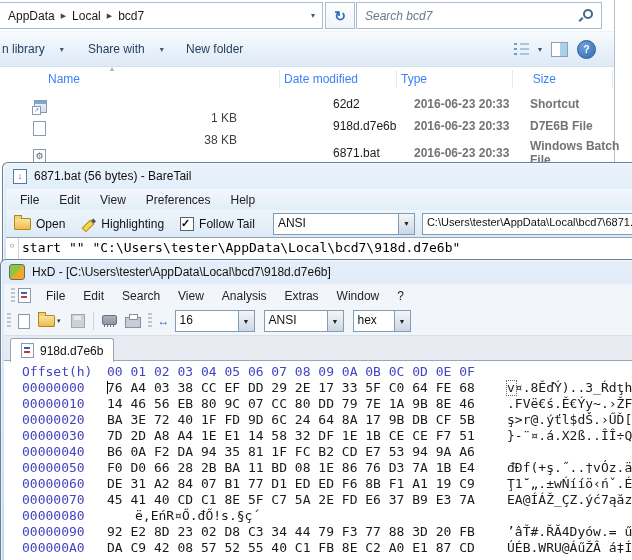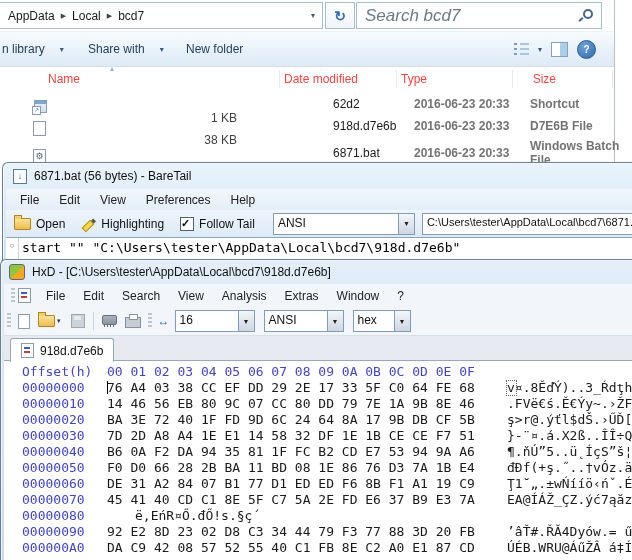--- a/index.html
+++ b/index.html
@@ -15,21 +15,21 @@
             border:1px solid #a9bdd2;border-left:none;display:flex;align-items:center;}
   .crumb{font-size:12px;color:#1a1a1a;padding:0 4px;}
   .crumb:first-child{padding-left:8px;}
   .crumb-sep{font-size:7px;color:#444;padding:0 2px;}
   .addr-drop{margin-left:auto;padding-right:7px;font-size:8px;color:#4a5a6a;}
   .refresh-btn{position:absolute;left:325px;top:2px;width:28px;height:25px;border:1px solid #a9bdd2;
             background:linear-gradient(#fefefe,#f0f5fa);display:flex;align-items:center;justify-content:center;}
   .refresh-glyph{font-size:14px;color:#2f6db8;font-weight:bold;}
   .search-box{position:absolute;left:356px;top:2px;width:244px;height:25px;border:1px solid #a9bdd2;
             background:#fff;display:flex;align-items:center;}
-  .search-ph{font-size:17px;font-style:italic;color:#6d7887;padding-left:8px;flex:1;}
+  .search-ph{font-size:12px;font-style:italic;color:#6d7887;padding-left:8px;flex:1;}
   .icon-search{position:relative;width:15px;height:15px;margin-right:8px;}
   .icon-search::before{content:"";position:absolute;top:1px;left:5px;width:6px;height:6px;
             border:2px solid #44658c;border-radius:50%;}
   .icon-search::after{content:"";position:absolute;left:2px;top:9px;width:2px;height:5px;
             background:#44658c;transform:rotate(45deg);}
   .exp-toolbar{position:absolute;top:31px;left:0;right:0;height:34px;
             background:linear-gradient(#f9fcfe,#eaf2fa 45%,#dfeaf7);
             border-top:1px solid #ecf2f9;border-bottom:1px solid #d4dfec;}
   .tb-item{position:absolute;top:0;height:100%;display:flex;align-items:center;gap:15px;
             font-size:12px;color:#1e3c5c;}
@@ -42,21 +42,21 @@
       linear-gradient(#7d9ab8,#7d9ab8) 0 10px/3px 2px no-repeat,
       linear-gradient(#a8c4de,#a8c4de) 6px 0/9px 2px no-repeat,
       linear-gradient(#a8c4de,#a8c4de) 6px 5px/9px 2px no-repeat,
       linear-gradient(#a8c4de,#a8c4de) 6px 10px/9px 2px no-repeat;}
   .icon-preview{width:15px;height:13px;border:1px solid #8aa0b8;background:linear-gradient(to right,#fff 0 55%,#abd0ec 55%);}
   .icon-help{width:17px;height:17px;border-radius:50%;background:radial-gradient(circle at 35% 30%,#6fa0d8,#2f6bb0);
             color:#fff;font-size:10px;font-weight:bold;display:flex;align-items:center;justify-content:center;
             border:1px solid #2a5a96;}
   .sort-arrow{position:absolute;top:64px;left:110px;font-size:8px;color:#90b8dc;}
   .exp-headers{position:absolute;top:66px;left:0;width:613px;height:26px;display:grid;
-            grid-template-columns:280px 117px 116px 100px;align-items:center;font-size:12px;color:#ef4444;}
+            grid-template-columns:280px 117px 116px 100px;align-items:center;font-size:12px;color:#3b82f6;}
   .exp-headers>div{padding-left:4px;border-right:1px solid #e4eaf2;height:18px;line-height:18px;}
   .exp-headers .h-name{padding-left:48px;}
   .exp-headers .h-size{text-align:right;padding-right:56px;}
   .exp-files{position:absolute;top:97px;left:13px;width:613px;}
   .file-row{height:21px;display:grid;grid-template-columns:280px 117px 116px 100px;align-items:center;
             font-size:12px;color:#1a1a1a;position:relative;}
   .file-row .c-name{padding-left:40px;}
   .file-row .c-date,.file-row .c-type{color:#737373;padding-left:4px;font-weight:bold;}
   .file-row .c-size{color:#404040;text-align:right;padding-right:56px;}
   .file-icn{position:absolute;left:20px;top:3px;}
@@ -360,21 +360,20 @@
         <span class="hx-ascii">ş&gt;r@.ýťl$dŠ.›ŰĎ[</span>
       </div>
       <div class="hx-row">
         <span class="hx-off">00000030</span>
         <span class="hx-bytes">7D 2D A8 A4 1E E1 14 58 32 DF 1E 1B CE CE F7 51</span>
         <span class="hx-ascii">}-¨¤.á.X2ß..ÎÎ÷Q</span>
       </div>
       <div class="hx-row">
         <span class="hx-off">00000040</span>
         <span class="hx-bytes">B6 0A F2 DA 94 35 81 1F FC B2 CD E7 53 94 9A A6</span>
-        <span class="hx-ascii">¶.ňÚ”5..ü˛ÍçS”š¦</span>
       </div>
       <div class="hx-row">
         <span class="hx-off">00000050</span>
         <span class="hx-bytes">F0 D0 66 28 2B BA 11 BD 08 1E 86 76 D3 7A 1B E4</span>
         <span class="hx-ascii">đĐf(+ş.˝..†vÓz.ä</span>
       </div>
       <div class="hx-row">
         <span class="hx-off">00000060</span>
         <span class="hx-bytes">DE 31 A2 84 07 B1 77 D1 ED ED F6 8B F1 A1 19 C9</span>
         <span class="hx-ascii">Ţ1˘„.±wŃííö‹ńˇ.É</span>

